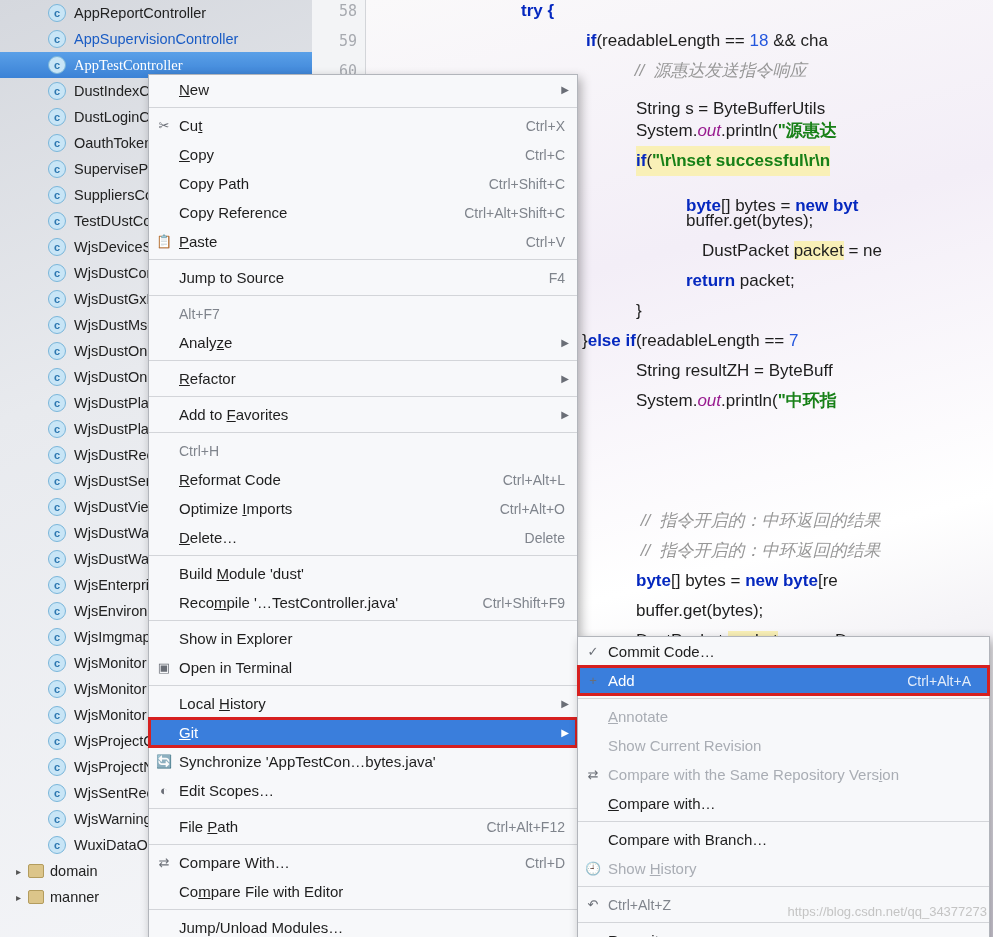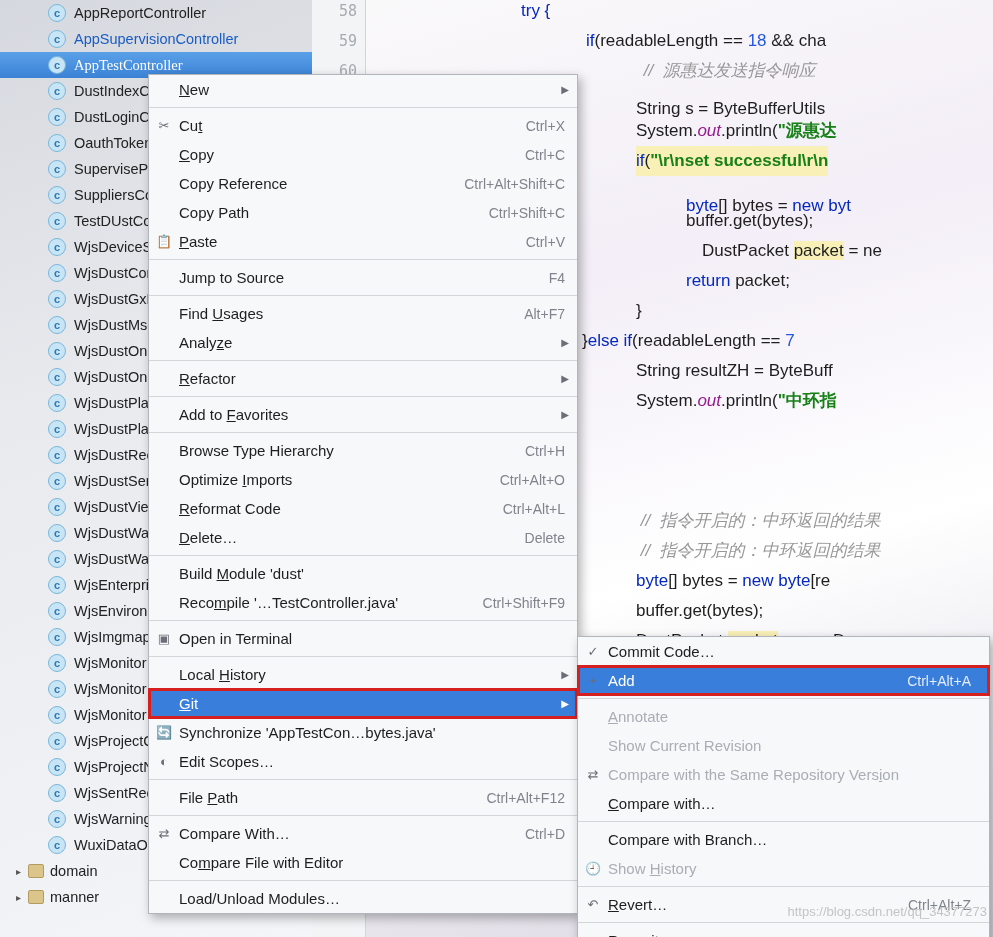--- a/index.html
+++ b/index.html
@@ -11,21 +11,21 @@
 .tree-icon { width: 18px; height: 18px; border-radius: 50%; background: #c8e5f6; border: 1px solid #7ab6da; margin-right: 8px; flex-shrink: 0; display: inline-flex; align-items: center; justify-content: center; font-size: 11px; color: #2e78b0; font-weight: bold; }
 .tree-toggle { width: 10px; margin-right: 2px; color: #555; font-size: 10px; }
 .tree-label.blue { color: #1a5cc4; }
 .tree-label.white { color: #fff; font-family: Liberation Serif, serif; }
 
 .gutter { position: absolute; left: 312px; top: 0; width: 54px; height: 937px; background: #f3f4f6; border-right: 1px solid #d3d5d9; }
 .line-no { position: absolute; right: 8px; color: #a7aab0; font-size: 15px; font-family: Consolas, monospace; }
 
 .editor { position: absolute; left: 366px; top: 0; right: 0; height: 937px; background: linear-gradient(165deg, #faf9fa 0%, #f3eef7 30%, #fff 60%, #d8d4e0 100%); font-family: "JetBrains Mono", Consolas, monospace; font-size: 17px; line-height: 30px; white-space: pre; color: #1e1e1e; padding-top: 0; overflow: hidden; }
 .code-line { position: absolute; left: 220px; white-space: pre; }
-.kw { color: #0528bf; font-weight: normal; }
+.kw { color: #0528bf; font-weight: bold; }
 .str { color: #178017; font-weight: bold; }
 .cm { color: #979797; font-style: italic; }
 .fld { color: #981a8f; font-style: italic; }
 .num { color: #2457dd; }
 .hl { background: #f9f0b7; }
 
 .ctx-menu { position: absolute; left: 148px; top: 74px; width: 430px; background: #f7f8fa; border: 1px solid #b2b5bb; box-shadow: 3px 4px 10px rgba(0,0,0,.3); font-size: 15px; color: #1e1e1e; }
 .menu-row { display: flex; align-items: center; height: 29px; padding: 0 12px 0 30px; position: relative; }
 .menu-row.hov { background: #3a7edc; color: #fff; }
 .menu-label { flex: 1; }
@@ -196,21 +196,21 @@
 
 <div class="gutter">
   <div class="line-no" style="top:2px">58</div>
   <div class="line-no" style="top:32px">59</div>
   <div class="line-no" style="top:62px">60</div>
 </div>
 
 <div class="editor">
   <div class="code-line" style="top:-4px;left:155px"><span class="kw">try {</span></div>
   <div class="code-line" style="top:26px;left:220px"><span class="kw">if</span><span>(readableLength == </span><span class="num">18</span><span> &amp;&amp; cha</span></div>
-  <div class="code-line" style="top:56px;left:273px"><span class="cm"> //  源惠达发送指令响应</span></div>
+  <div class="code-line" style="top:56px;left:264px"><span class="cm"> //  源惠达发送指令响应</span></div>
   <div class="code-line" style="top:94px;left:270px"><span>String s = ByteBufferUtils</span></div>
   <div class="code-line" style="top:116px;left:270px"><span>System.</span><span class="fld">out</span><span>.println(</span><span class="str">"源惠达</span></div>
   <div class="code-line hl" style="top:146px;left:270px"><span class="kw">if</span><span>(</span><span class="str">"\r\nset successful\r\n</span></div>
   <div class="code-line" style="top:191px;left:320px"><span class="kw">byte</span><span>[] bytes = </span><span class="kw">new byt</span></div>
   <div class="code-line" style="top:206px;left:320px"><span>buffer.get(bytes);</span></div>
   <div class="code-line" style="top:236px;left:336px"><span>DustPacket </span><span class="hl">packet</span><span> = ne</span></div>
   <div class="code-line" style="top:266px;left:320px"><span class="kw">return</span><span> packet;</span></div>
   <div class="code-line" style="top:296px;left:270px"><span>}</span></div>
   <div class="code-line" style="top:326px;left:216px"><span>}</span><span class="kw">else if</span><span>(readableLength == </span><span class="num">7</span></div>
   <div class="code-line" style="top:356px;left:270px"><span>String resultZH = ByteBuff</span></div>
@@ -231,82 +231,83 @@
     <div class="menu-row">
       <span class="menu-icon">✂</span>
       <span class="menu-label">Cu<span class="underline">t</span></span>
       <span class="menu-shortcut">Ctrl+X</span>
     </div>
     <div class="menu-row">
       <span class="menu-label"><span class="underline">C</span>opy</span>
       <span class="menu-shortcut">Ctrl+C</span>
     </div>
     <div class="menu-row">
+      <span class="menu-label">Copy Path</span>
+      <span class="menu-shortcut">Ctrl+Shift+C</span>
+    </div>
+    <div class="menu-row">
       <span class="menu-label">Copy Reference</span>
       <span class="menu-shortcut">Ctrl+Alt+Shift+C</span>
-    </div>
-    <div class="menu-row">
-      <span class="menu-label">Copy Path</span>
-      <span class="menu-shortcut">Ctrl+Shift+C</span>
     </div>
     <div class="menu-row">
       <span class="menu-icon">📋</span>
       <span class="menu-label"><span class="underline">P</span>aste</span>
       <span class="menu-shortcut">Ctrl+V</span>
     </div>
     <div class="menu-sep"></div>
     <div class="menu-row">
       <span class="menu-label">Jump to Source</span>
       <span class="menu-shortcut">F4</span>
     </div>
     <div class="menu-sep"></div>
     <div class="menu-row">
-      <span class="menu-label">Find <span class="underline">U</span>sages</span>
       <span class="menu-shortcut">Alt+F7</span>
     </div>
     <div class="menu-row">
       <span class="menu-label">Analy<span class="underline">z</span>e</span>
       <span class="menu-sub">▶</span>
     </div>
     <div class="menu-sep"></div>
     <div class="menu-row">
       <span class="menu-label"><span class="underline">R</span>efactor</span>
       <span class="menu-sub">▶</span>
     </div>
     <div class="menu-sep"></div>
     <div class="menu-row">
       <span class="menu-label">Add to <span class="underline">F</span>avorites</span>
       <span class="menu-sub">▶</span>
     </div>
     <div class="menu-sep"></div>
     <div class="menu-row">
-      <span class="menu-label">Browse Type Hierarchy</span>
       <span class="menu-shortcut">Ctrl+H</span>
+    </div>
+    <div class="menu-row">
+      <span class="menu-label"><span class="underline">R</span>eformat Code</span>
+      <span class="menu-shortcut">Ctrl+Alt+L</span>
     </div>
     <div class="menu-row">
       <span class="menu-label">Optimize <span class="underline">I</span>mports</span>
       <span class="menu-shortcut">Ctrl+Alt+O</span>
     </div>
     <div class="menu-row">
-      <span class="menu-label"><span class="underline">R</span>eformat Code</span>
-      <span class="menu-shortcut">Ctrl+Alt+L</span>
-    </div>
-    <div class="menu-row">
       <span class="menu-label"><span class="underline">D</span>elete…</span>
       <span class="menu-shortcut">Delete</span>
     </div>
     <div class="menu-sep"></div>
     <div class="menu-row">
       <span class="menu-label">Build <span class="underline">M</span>odule 'dust'</span>
     </div>
     <div class="menu-row">
       <span class="menu-label">Reco<span class="underline">m</span>pile '…TestController.java'</span>
       <span class="menu-shortcut">Ctrl+Shift+F9</span>
     </div>
     <div class="menu-sep"></div>
+    <div class="menu-row">
+      <span class="menu-label">Show in Explorer</span>
+    </div>
     <div class="menu-row">
       <span class="menu-icon">▣</span>
       <span class="menu-label">Open in Terminal</span>
     </div>
     <div class="menu-sep"></div>
     <div class="menu-row">
       <span class="menu-label">Local <span class="underline">H</span>istory</span>
       <span class="menu-sub">▶</span>
     </div>
     <div class="menu-row hov git-box">
@@ -330,21 +331,21 @@
     <div class="menu-row">
       <span class="menu-icon">⇄</span>
       <span class="menu-label">Compare With…</span>
       <span class="menu-shortcut">Ctrl+D</span>
     </div>
     <div class="menu-row">
       <span class="menu-label">Co<span class="underline">m</span>pare File with Editor</span>
     </div>
     <div class="menu-sep"></div>
     <div class="menu-row">
-      <span class="menu-label">Load/Unload Modules…</span>
+      <span class="menu-label">Jump/Unload Modules…</span>
     </div>
   </div>
 <div class="sub-menu" id="submenu">
     <div class="menu-row">
       <span class="menu-icon">✓</span>
       <span class="menu-label">Commit Code…</span>
     </div>
     <div class="menu-row hov add-box">
       <span class="menu-icon">+</span>
       <span class="menu-label">Add</span>
@@ -368,21 +369,20 @@
     <div class="menu-row">
       <span class="menu-label">Compare with Branch…</span>
     </div>
     <div class="menu-row disabled">
       <span class="menu-icon">🕘</span>
       <span class="menu-label">Show <span class="underline">H</span>istory</span>
     </div>
     <div class="menu-sep"></div>
     <div class="menu-row">
       <span class="menu-icon">↶</span>
-      <span class="menu-label"><span class="underline">R</span>evert…</span>
       <span class="menu-shortcut">Ctrl+Alt+Z</span>
     </div>
     <div class="menu-sep"></div>
     <div class="menu-row">
       <span class="menu-label"><span class="underline">R</span>epository</span>
       <span class="menu-sub">▶</span>
     </div>
   </div>
 
 <div class="watermark">https://blog.csdn.net/qq_34377273</div>

